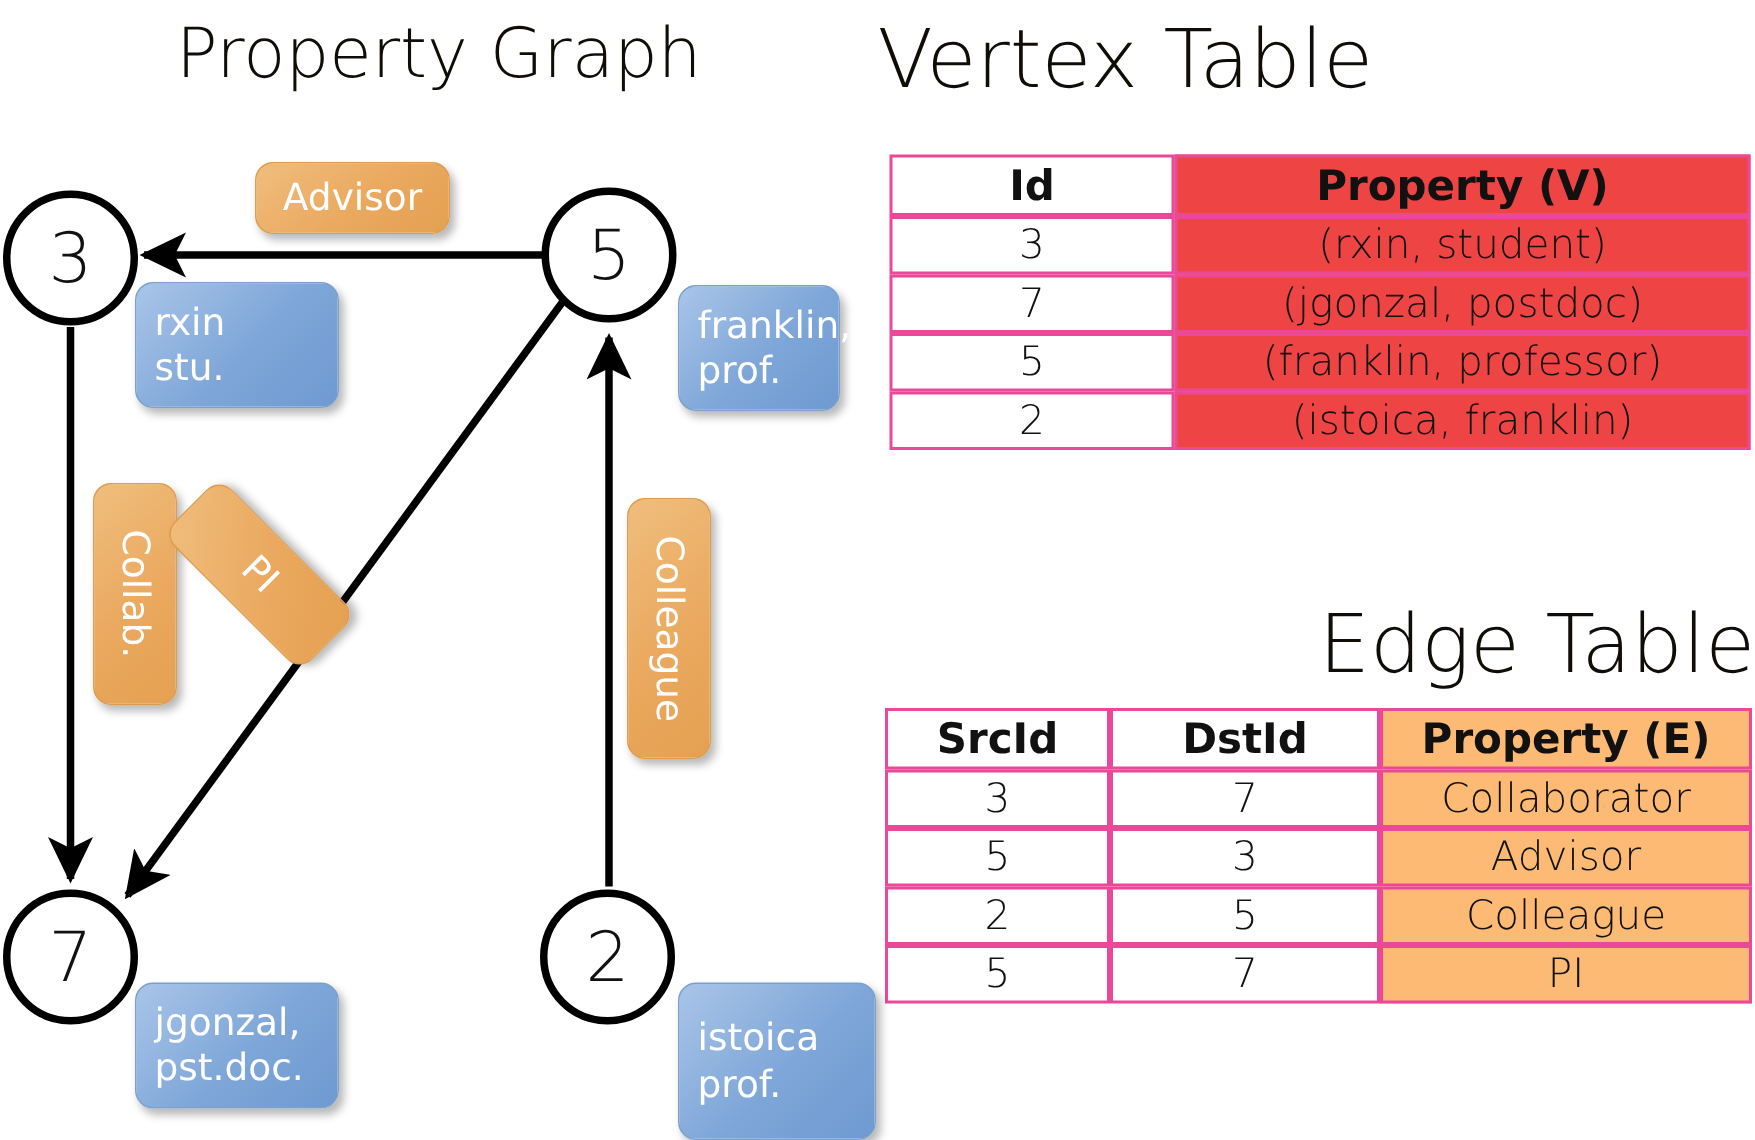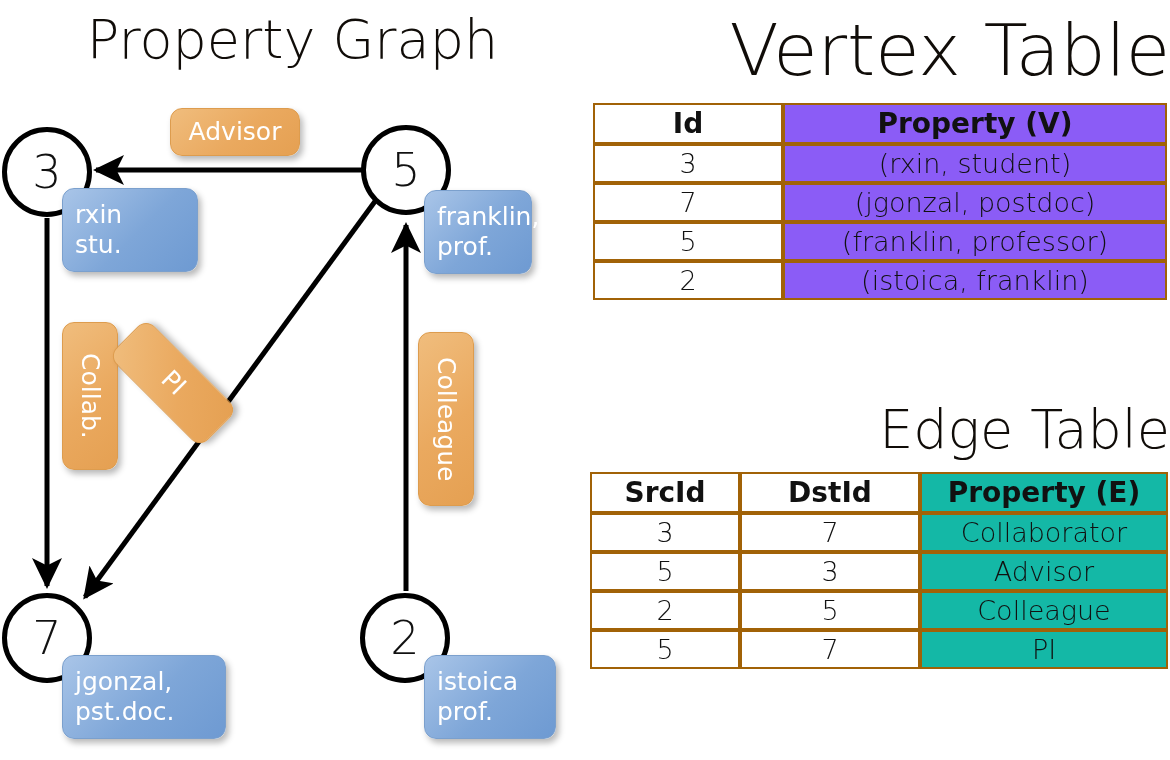--- a/index.html
+++ b/index.html
@@ -12,22 +12,22 @@
 
   
   .title{
     position:absolute;
     font-family:"DejaVu Sans", sans-serif;
     font-weight:300;
     color:#100c08;
     white-space:nowrap;
     letter-spacing:0px;
   }
-  #graph-title{left:0;top:8px;width:585px;text-align:center;font-size:54px;}
-  #vertex-title{left:585px;top:8px;width:585px;text-align:right;font-size:72px;}
+  #graph-title{left:0;top:8px;width:585px;text-align:center;font-size:46px;}
+  #vertex-title{left:585px;top:8px;width:585px;text-align:left;font-size:54px;}
   #edge-title{left:585px;top:398px;width:585px;text-align:right;font-size:54px;}
 
   
   #graph-area{left:0;top:0;width:585px;height:760px;}
   #graph-svg{position:absolute;left:0;top:0;}
 
   .node-circle{
     position:absolute;width:90px;height:90px;border-radius:50%;
     border:5px solid #000;background:#fff;box-sizing:border-box;
     display:flex;align-items:center;justify-content:center;
@@ -39,20 +39,21 @@
     position:absolute;border-radius:12px;box-sizing:border-box;
     color:#ffffff;font-family:"DejaVu Sans", sans-serif;font-weight:400;
     display:flex;flex-direction:column;justify-content:center;
     padding:6px 12px;line-height:1.22;font-size:25px;
     box-shadow:3px 4px 6px rgba(0,0,0,0.28);
     z-index:5;
   }
   .blue-box{
     background:linear-gradient(135deg,#a9c5e8 0%,#7ea6d8 55%,#6e9ad2 100%);
     border:1px solid #7ba0cd;
+    margin-left:28px;
   }
   .orange-box{
     background:linear-gradient(135deg,#efb977 0%,#e9a color 0%,#e8a85e 60%,#e49f4e 100%);
     border:1px solid #dd9c4e;
     align-items:center;
   }
   .orange-box{
     background:linear-gradient(140deg,#f0bd7d 0%,#eaa95f 55%,#e5a052 100%);
   }
   .label-vert{
@@ -60,29 +61,29 @@
     justify-content:center;align-items:center;
   }
 
   
   table.grid{
     position:absolute;border-collapse:separate;border-spacing:0;
     font-family:"DejaVu Sans", sans-serif;font-weight:300;
     table-layout:fixed;
   }
   table.grid td,table.grid th{
-    border:2px solid #a16207;
+    border:2px solid #ec4899;
     text-align:center;vertical-align:middle;
     font-size:27px;color:#111;font-weight:300;
     padding:2px 4px;
   }
   table.grid th{font-weight:700;font-size:28px;}
   td.sep,th.sep{border-left-width:4px;}
-  .cell-blue{background:#8b5cf6;}
-  .cell-orange{background:#14b8a6;margin-top:44px;}
+  .cell-blue{background:#ef4444;}
+  .cell-orange{background:#fdba74;margin-top:44px;}
 
   #vertex-table{left:593px;top:103px;width:574px;}
   #edge-table{left:590px;top:472px;width:578px;}
 </style>
 </head>
 <body>
 
 <div class="panel" id="graph-area">
 
   <div class="title" id="graph-title">Property Graph</div>
@@ -125,25 +126,25 @@
   </div>
 
   <div class="prop-box blue-box" style="left:62px;top:188px;width:136px;height:84px;">
     <span>rxin</span>
     <span>stu.</span>
   </div>
   <div class="prop-box blue-box" style="left:424px;top:190px;width:108px;height:84px;">
     <span>franklin,</span>
     <span>prof.</span>
   </div>
-  <div class="prop-box blue-box" style="left:62px;top:655px;width:164px;height:84px;">
+  <div class="prop-box blue-box" style="left:62px;top:655px;width:136px;height:84px;">
     <span>jgonzal,</span>
     <span>pst.doc.</span>
   </div>
-  <div class="prop-box blue-box" style="left:424px;top:655px;width:132px;height:84px;">
+  <div class="prop-box blue-box" style="left:424px;top:655px;width:132px;height:105px;">
     <span>istoica</span>
     <span>prof.</span>
   </div>
 
   <div class="prop-box orange-box" style="left:170px;top:108px;width:130px;height:48px;align-items:center;">
     <span>Advisor</span>
   </div>
 
   <div class="prop-box orange-box label-vert" style="left:62px;top:322px;width:56px;height:148px;padding:8px 4px;">
     <span>Collab.</span>

